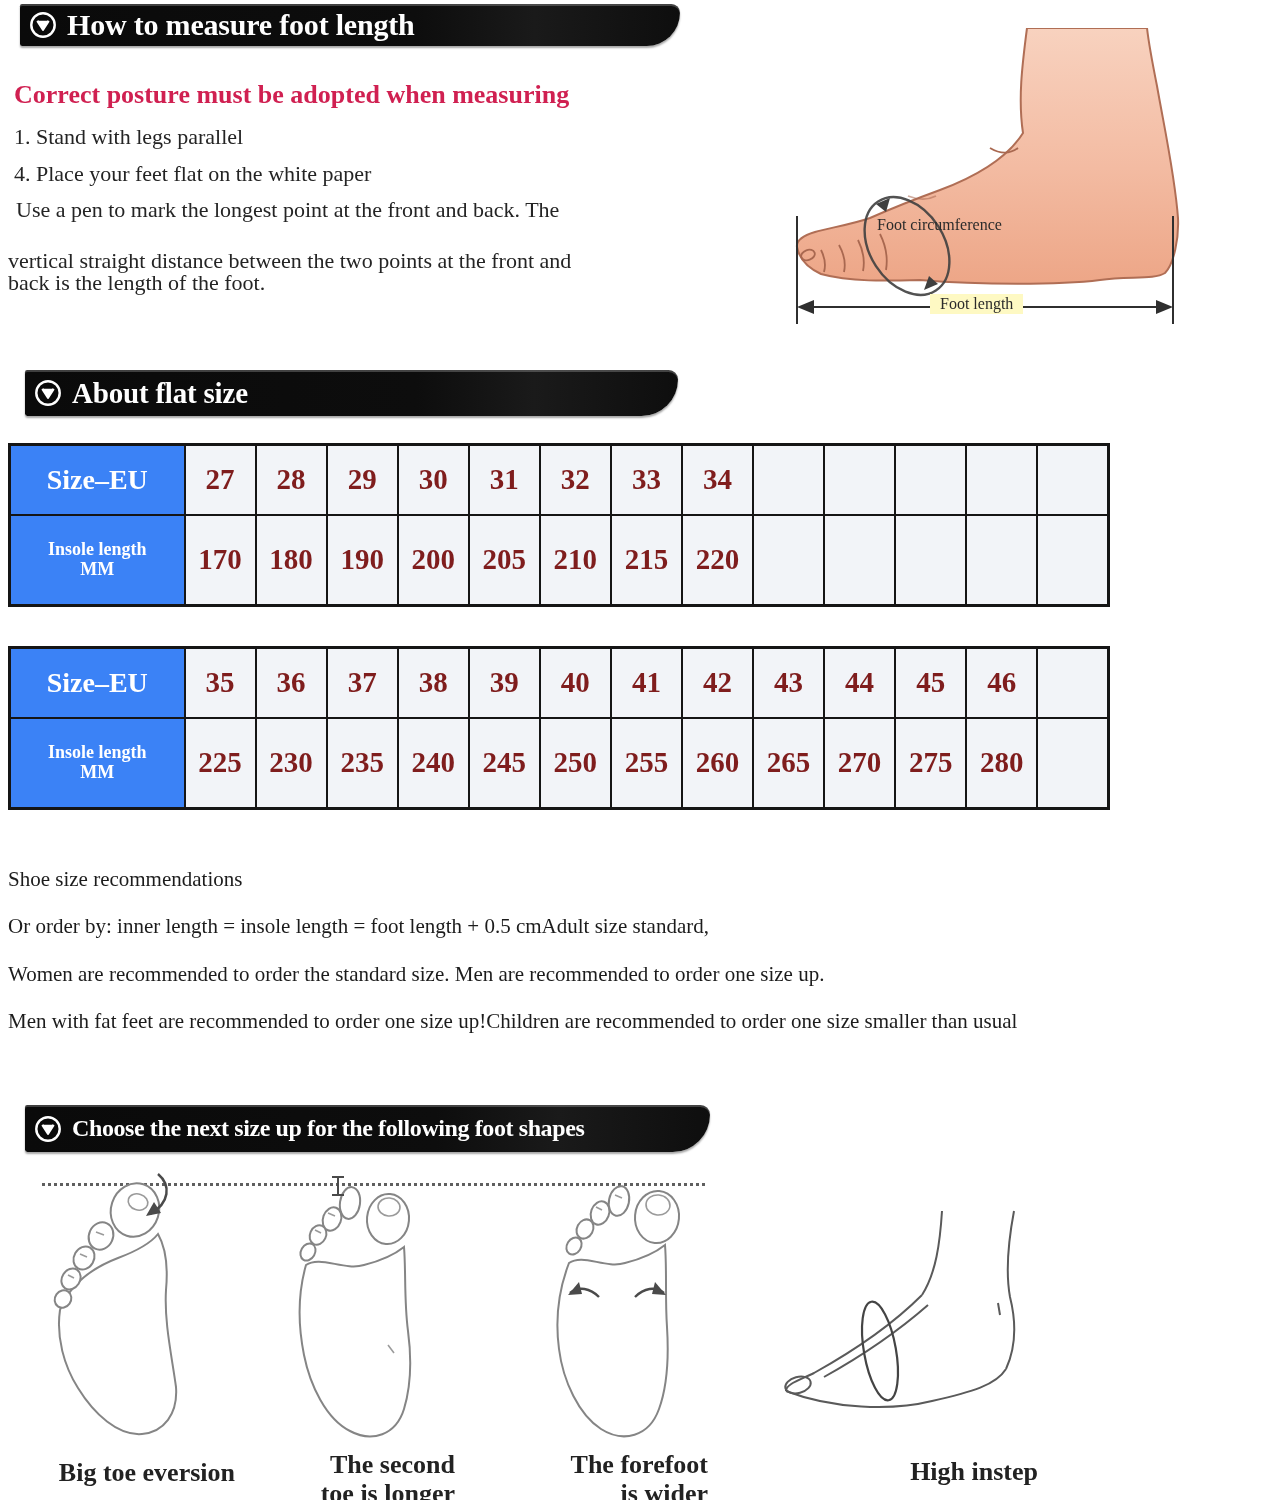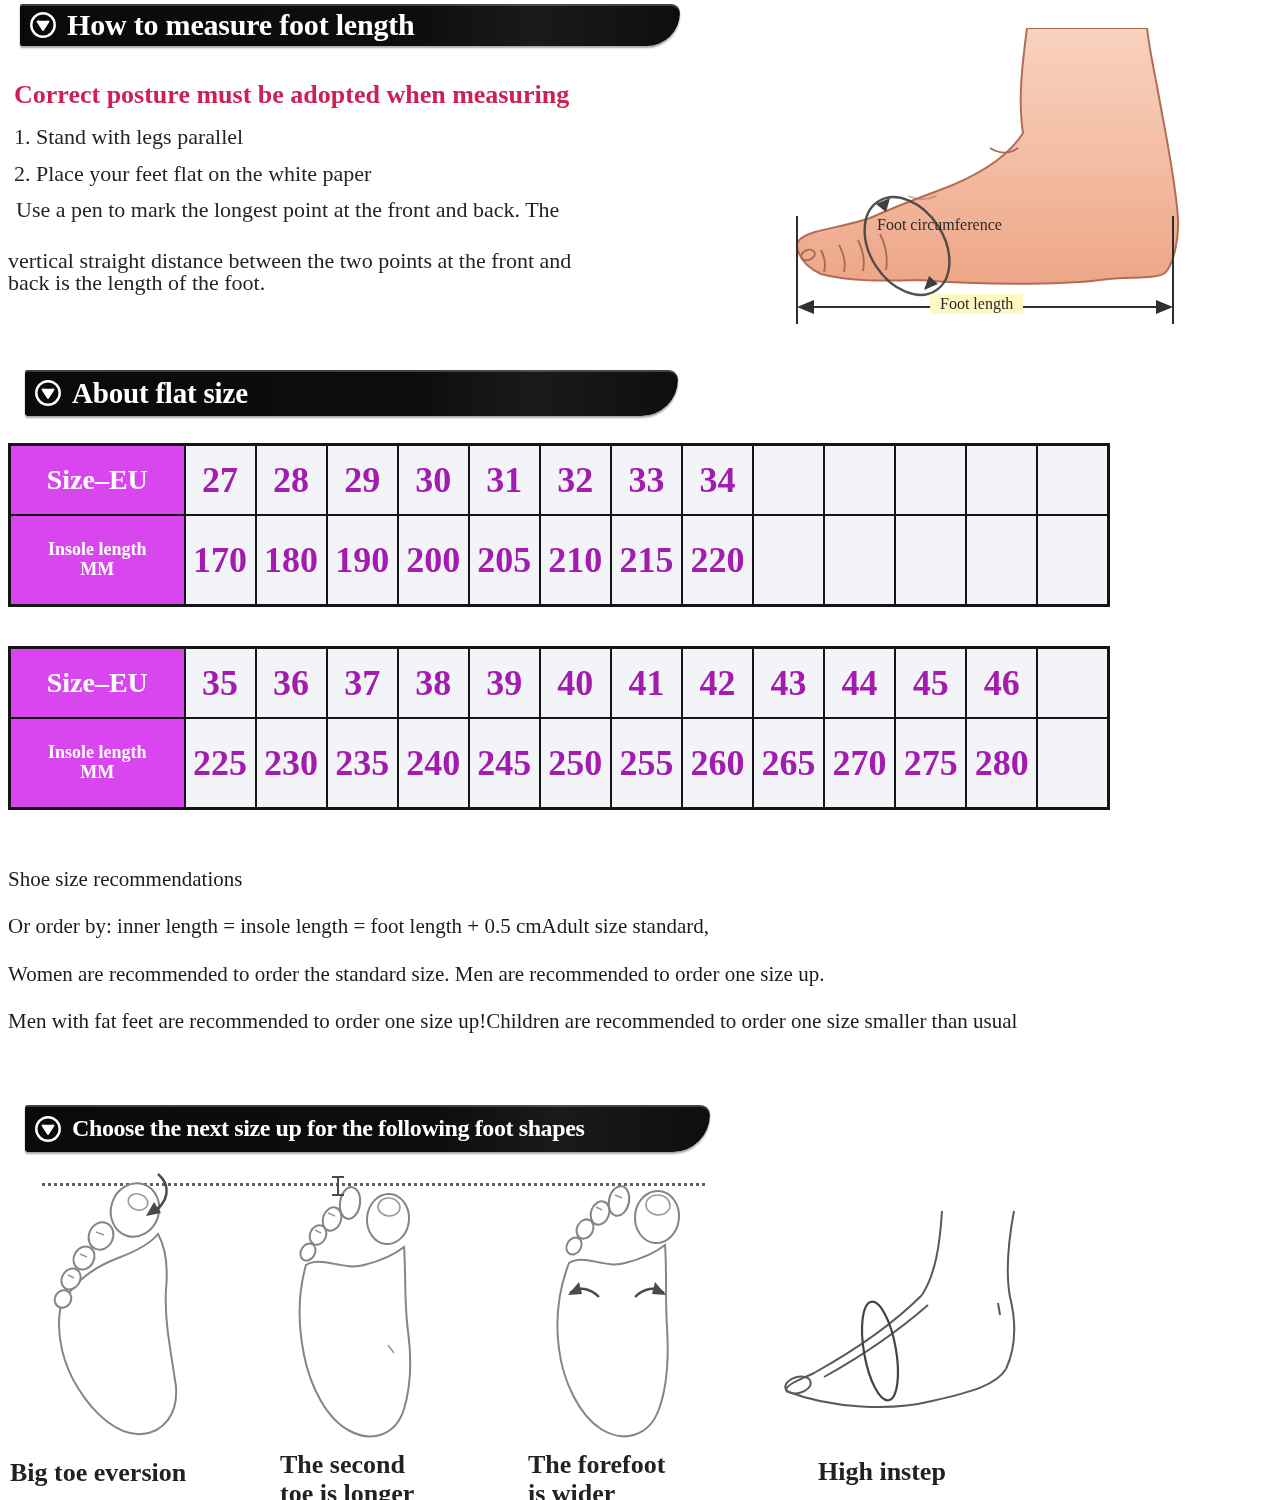--- a/index.html
+++ b/index.html
@@ -22,46 +22,46 @@
   .b2 .btxt { font-size:29px; }
   .b3 .btxt { font-size:24px; letter-spacing:-0.4px; }
   
   .redhead { position:absolute; color:#d02051; font-weight:bold; font-size:26px; white-space:nowrap; }
   .instr   { position:absolute; font-size:22px; color:#242424; white-space:nowrap; }
   .note    { position:absolute; font-size:21px; color:#1c1c1c; white-space:nowrap; }
   
   .size-table { position:absolute; border-collapse:collapse; table-layout:fixed; width:1102px;
                 border:3.5px solid #151515; }
   .size-table th,.size-table td { border:2.6px solid #151515; padding:0; text-align:center; vertical-align:middle; }
-  .size-table td { background:#f2f4f8; font-size:36px; font-weight:bold; color:#a21caf; }
-  .size-table .rowhead { background:#d946ef; color:#ffffff; font-weight:bold; font-size:28px; }
+  .size-table td { background:#f2f4f8; font-size:29px; font-weight:bold; color:#7f1d1d; }
+  .size-table .rowhead { background:#3b82f6; color:#ffffff; font-weight:bold; font-size:28px; }
   .size-table .rowhead.ih { font-size:18px; line-height:1.1; }
   tr.r1 { height:70px; } tr.r2 { height:91px; }
   
   .diag-label { position:absolute; font-size:16px; color:#2b2b2b; white-space:nowrap; }
   .on-line { background:#fef9c3; padding:1px 10px; }
   
   .dotline { position:absolute; border-top:3px dotted #5f5f5f; height:0; }
-  .caption { position:absolute; text-align:left; font-weight:bold; font-size:26px; color:#222; line-height:29px; }
+  .caption { position:absolute; text-align:right; font-weight:bold; font-size:26px; color:#222; line-height:29px; }
   svg { display:block; }
 </style>
 </head>
 <body>
 
 <div class="banner b1" style="left:20px;top:4px;width:660px;height:42px;">
   <svg class="bicon" width="30" height="30" viewBox="0 0 32 32">
     <circle cx="16" cy="16" r="12.5" fill="none" stroke="#fff" stroke-width="2.6"></circle>
     <path d="M10 11.5 L16 21 L22 11.5" fill="#fff" stroke="#fff" stroke-width="2.5" stroke-linejoin="round"></path>
   </svg>
   <span class="btxt">How to measure foot length</span>
 </div>
 
 <div class="redhead" style="left:14px;top:80px;">Correct posture must be adopted when measuring</div>
 <div class="instr" style="left:14px;top:124px;">1. Stand with legs parallel</div>
-<div class="instr" style="left:14px;top:161px;">2. Place your feet flat on the white paper</div>
+<div class="instr" style="left:14px;top:161px;">4. Place your feet flat on the white paper</div>
 <div class="instr" style="left:16px;top:197px;">Use a pen to mark the longest point at the front and back. The</div>
 <div class="instr" style="left:8px;top:236px;margin-top:12px;">vertical straight distance between the two points at the front and</div>
 <div class="instr" style="left:8px;top:270px;">back is the length of the foot.</div>
 
 <svg class="abs" style="left:758px;top:28px;" width="524" height="300" viewBox="0 0 524 300">
   <defs>
     <linearGradient id="skin" x1="0" y1="0" x2="0" y2="1">
       <stop offset="0" stop-color="#f8d2bf"></stop>
       <stop offset="0.55" stop-color="#f3bba2"></stop>
       <stop offset="1" stop-color="#eda687"></stop>

